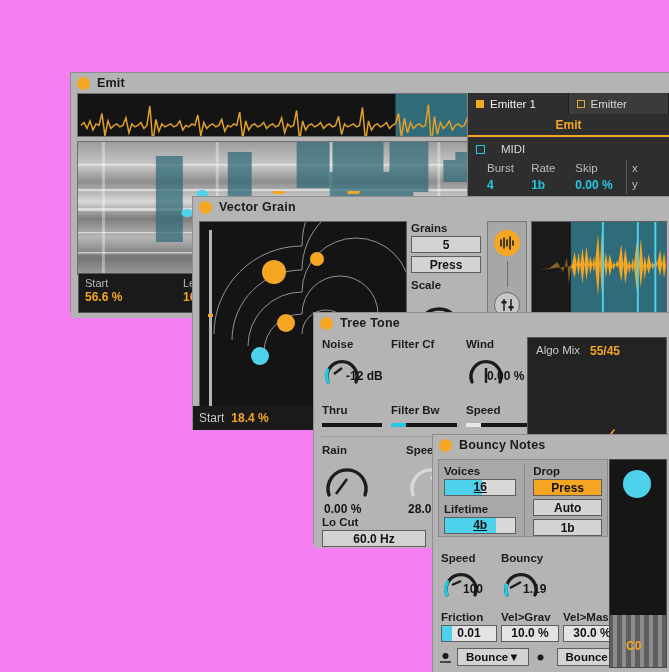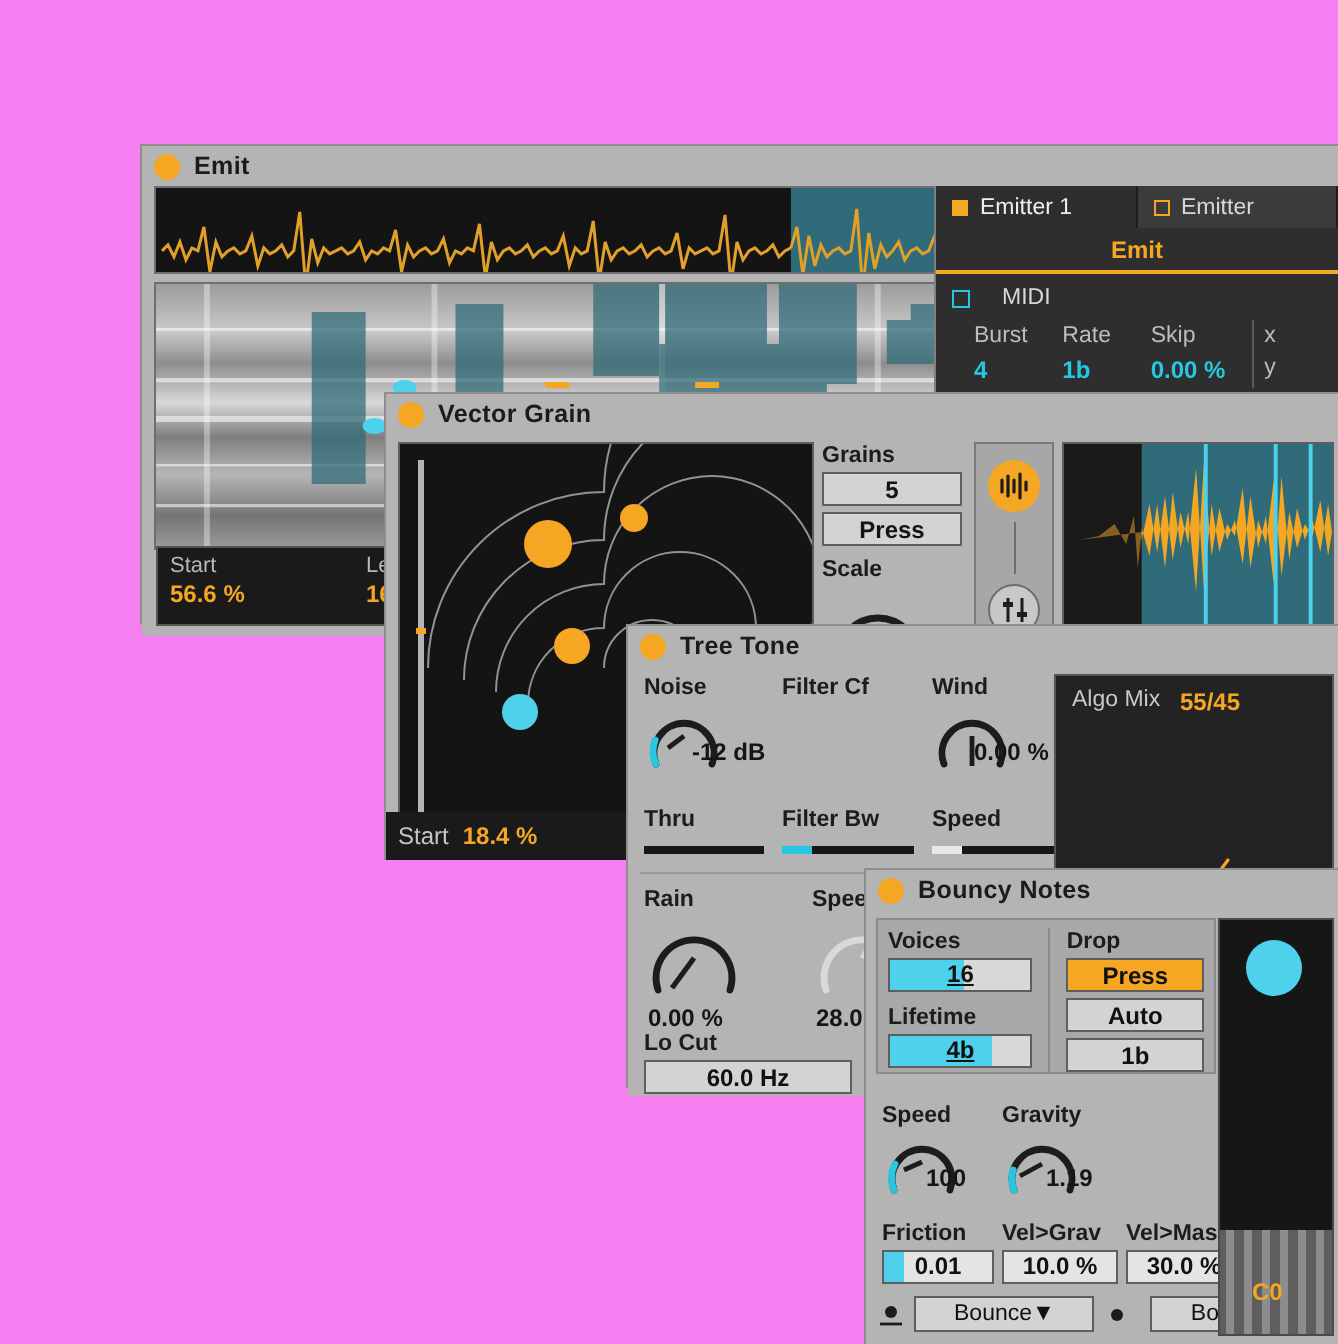--- a/index.html
+++ b/index.html
@@ -88,21 +88,21 @@
   .btn.sel{background:#f5a623;}
   .vbox{height:17px;background:#e4e4e4;border:1px solid #5e5e5e;position:relative;box-sizing:border-box;overflow:hidden;}
   .vbox .vf{position:absolute;left:0;top:0;bottom:0;background:#4ed2ec;}
   .vbox span{position:relative;display:block;text-align:center;font-size:12px;line-height:15px;color:#111;font-weight:bold;}
   .bnviz{position:absolute;right:2px;top:4px;width:56px;bottom:4px;background:#161616;border:1px solid #4a4a4a;overflow:hidden;}
   .noteblob{position:absolute;left:13px;top:10px;width:28px;height:28px;border-radius:50%;background:#4ed2ec;}
   .keybed{position:absolute;left:0;right:0;bottom:0;height:52px;background:#5e5e5e;}
   .notelbl{position:absolute;left:16px;bottom:14px;font-size:12px;color:#f5a623;font-weight:bold;}
   .drow{position:absolute;left:6px;right:66px;bottom:6px;display:flex;align-items:center;gap:5px;}
   .dotico{width:13px;height:13px;display:flex;align-items:center;justify-content:center;}
-  .sel2{flex:1;height:18px;background:#d3d3d3;border:1px solid #5e5e5e;display:flex;align-items:center;justify-content:space-between;padding:0 19px;box-sizing:border-box;font-size:11.5px;color:#111;font-weight:normal;}
+  .sel2{flex:1;height:18px;background:#d3d3d3;border:1px solid #5e5e5e;display:flex;align-items:center;justify-content:space-between;padding:0 8px;box-sizing:border-box;font-size:11.5px;color:#111;font-weight:bold;}
   .divv{width:1px;height:14px;background:#6e6e6e;}
 </style>
 </head>
 <body>
 
 <div class="win" id="emit">
   <div class="titlebar">
     <div class="tdot"></div>
     <div class="ttxt">Emit</div>
   </div>
@@ -461,21 +461,21 @@
       <div style="position:relative;height:34px;">
         <svg viewBox="0 0 40 34" width="40" height="34">
           <path d="M6 29 A15 15 0 1 1 34 29" stroke="#1c1c1c" stroke-width="3.4" fill="none" stroke-linecap="round"></path>
           <path d="M6 29 A15 15 0 0 1 6.5 16" stroke="#25c8e0" stroke-width="3.4" fill="none" stroke-linecap="round"></path>
           <line x1="20" y1="15" x2="11" y2="19" stroke="#1c1c1c" stroke-width="2.4"></line>
         </svg>
         <div class="knobval" style="left:22px;top:16px;">100</div>
       </div>
     </div>
     <div style="position:absolute;left:68px;top:96px;width:60px;">
-      <div class="bnlab">Gravity</div>
+      <div class="bnlab">Bouncy</div>
       <div style="position:relative;height:34px;">
         <svg viewBox="0 0 40 34" width="40" height="34">
           <path d="M6 29 A15 15 0 1 1 34 29" stroke="#1c1c1c" stroke-width="3.4" fill="none" stroke-linecap="round"></path>
           <path d="M6 29 A15 15 0 0 1 5.6 19" stroke="#25c8e0" stroke-width="3.4" fill="none" stroke-linecap="round"></path>
           <line x1="20" y1="16" x2="9" y2="22" stroke="#1c1c1c" stroke-width="2.4"></line>
         </svg>
         <div class="knobval" style="left:22px;top:16px;">1.19</div>
       </div>
     </div>
 

